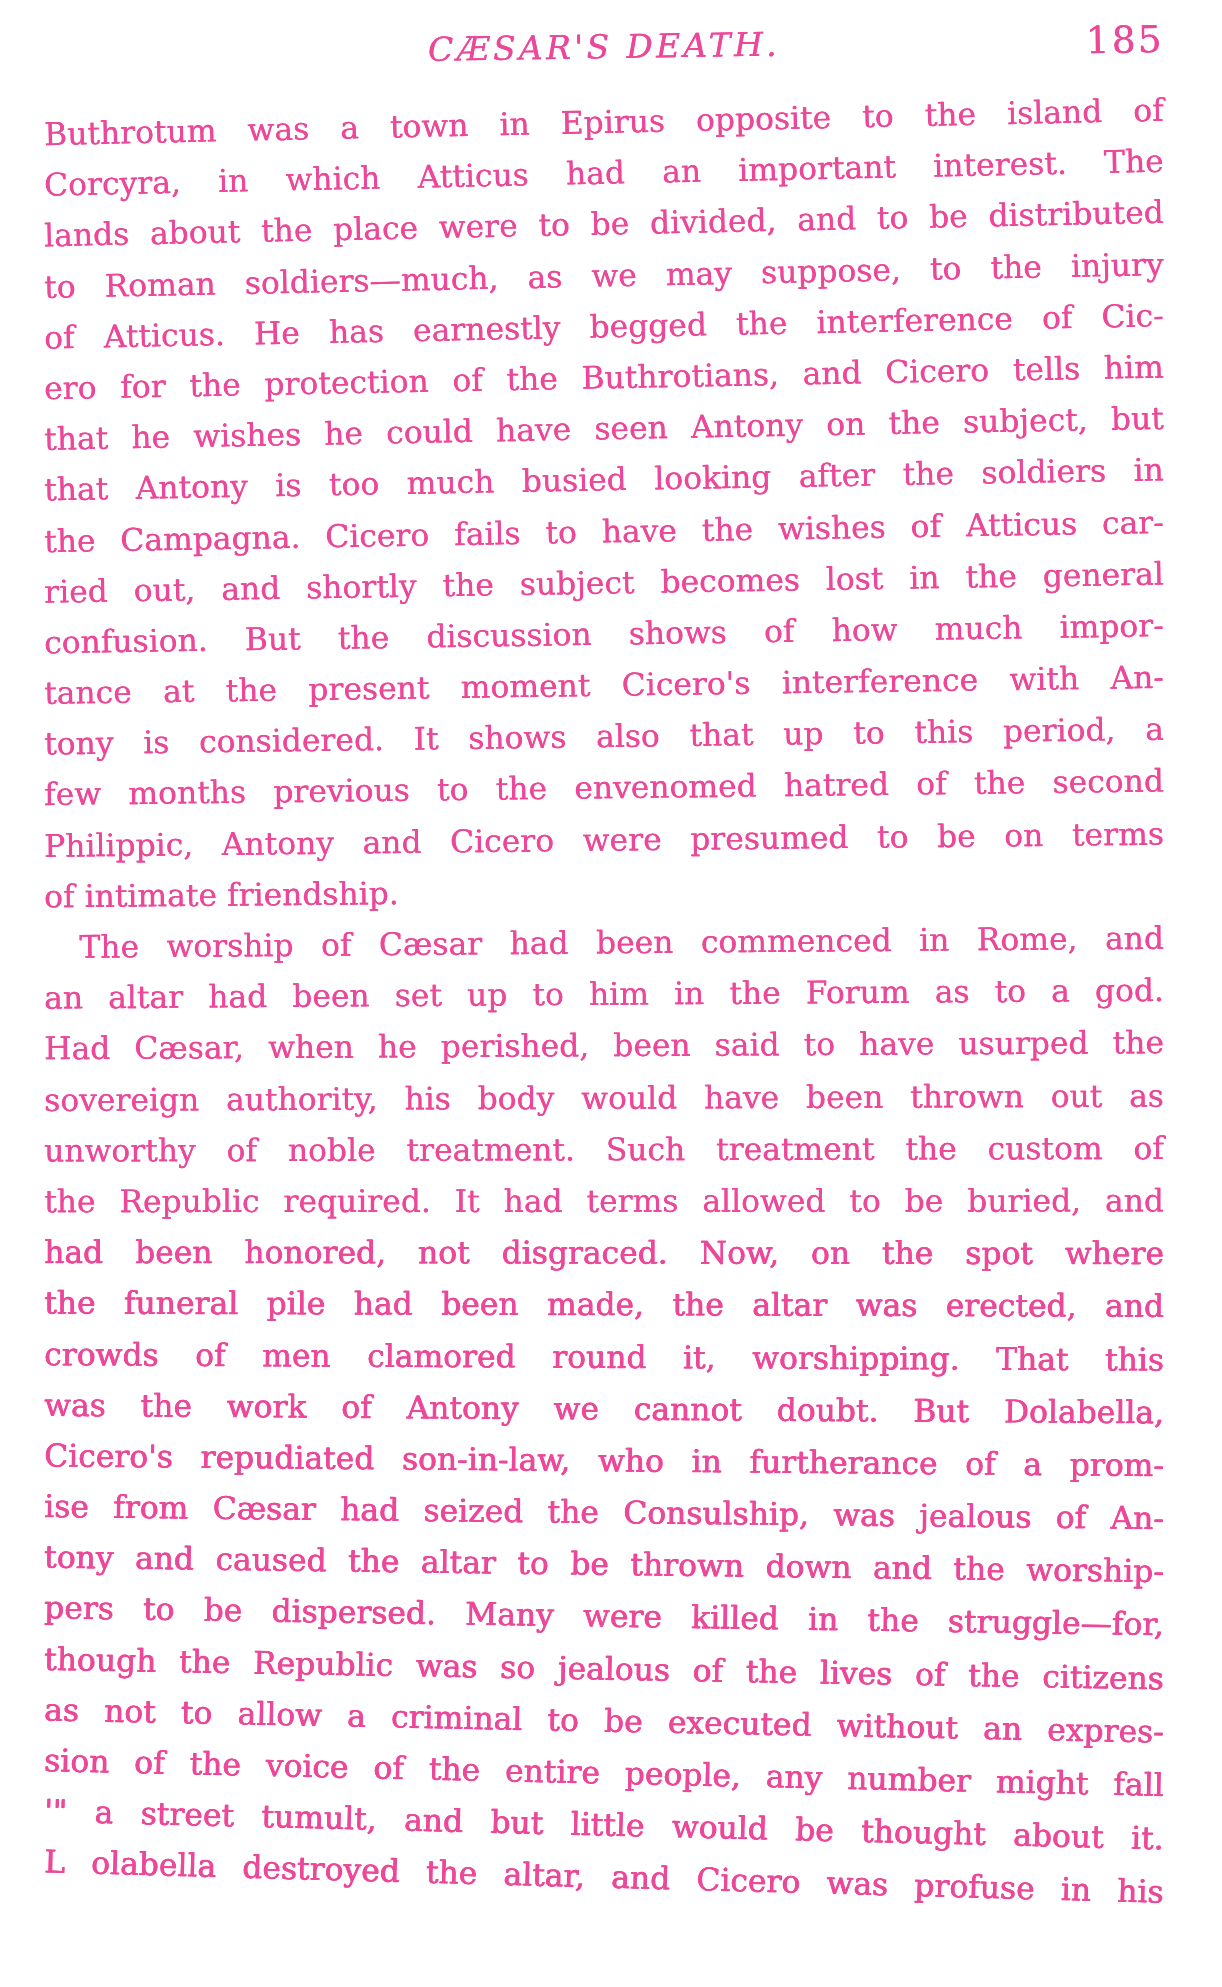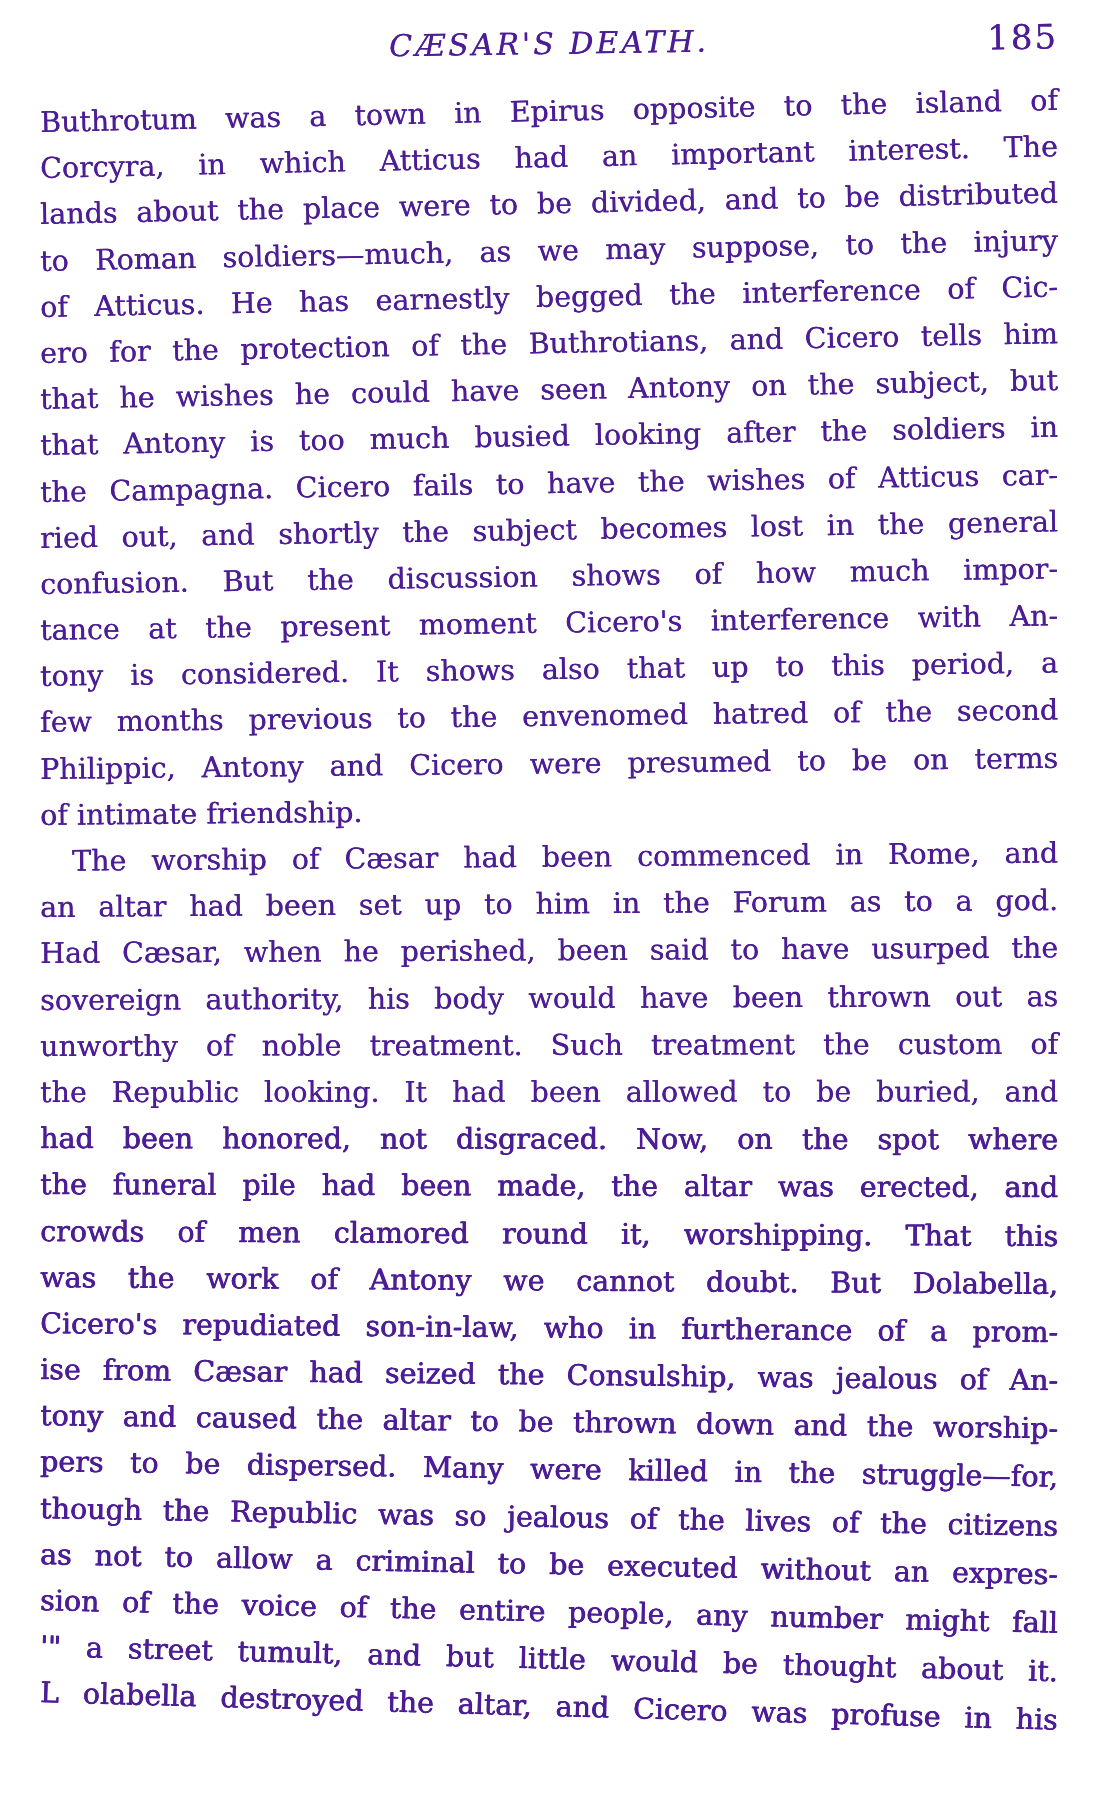--- a/index.html
+++ b/index.html
@@ -6,21 +6,21 @@
     margin: 0;
     padding: 0;
     background: #ffffff;
   }
   .page {
     position: relative;
     width: 1111px;
     height: 1806px;
     background: #ffffff;
     overflow: hidden;
-    color: #4c1d95;
+    color: #ec4899;
     font-family: "DejaVu Serif", "Liberation Serif", serif;
   }
   .running-header {
     position: absolute;
     left: 40px;
     top: 26px;
     width: 1018px;
     height: 44px;
     transform: rotate(-0.85deg);
     transform-origin: 50% 50%;
@@ -97,21 +97,21 @@
       <div class="line" style="transform: rotate(-0.822deg);">tance at the present moment Cicero's interference with An-</div>
       <div class="line" style="transform: rotate(-0.76deg);">tony is considered. It shows also that up to this period, a</div>
       <div class="line" style="transform: rotate(-0.695deg);">few months previous to the envenomed hatred of the second</div>
       <div class="line" style="transform: rotate(-0.626deg);">Philippic, Antony and Cicero were presumed to be on terms</div>
       <div class="line para-end" style="transform: rotate(-0.552deg);">of intimate friendship.</div>
       <div class="line indent" style="transform: rotate(-0.476deg);">The worship of Cæsar had been commenced in Rome, and</div>
       <div class="line" style="transform: rotate(-0.395deg);">an altar had been set up to him in the Forum as to a god.</div>
       <div class="line" style="transform: rotate(-0.31deg);">Had Cæsar, when he perished, been said to have usurped the</div>
       <div class="line" style="transform: rotate(-0.222deg);">sovereign authority, his body would have been thrown out as</div>
       <div class="line" style="transform: rotate(-0.13deg);">unworthy of noble treatment. Such treatment the custom of</div>
-      <div class="line" style="transform: rotate(-0.034deg);">the Republic looking. It had been allowed to be buried, and</div>
+      <div class="line" style="transform: rotate(-0.034deg);">the Republic required. It had terms allowed to be buried, and</div>
       <div class="line" style="transform: rotate(0.066deg);">had been honored, not disgraced. Now, on the spot where</div>
       <div class="line" style="transform: rotate(0.169deg);">the funeral pile had been made, the altar was erected, and</div>
       <div class="line" style="transform: rotate(0.276deg);">crowds of men clamored round it, worshipping. That this</div>
       <div class="line" style="transform: rotate(0.387deg);">was the work of Antony we cannot doubt. But Dolabella,</div>
       <div class="line" style="transform: rotate(0.502deg);">Cicero's repudiated son-in-law, who in furtherance of a prom-</div>
       <div class="line" style="transform: rotate(0.621deg);">ise from Cæsar had seized the Consulship, was jealous of An-</div>
       <div class="line" style="transform: rotate(0.744deg);">tony and caused the altar to be thrown down and the worship-</div>
       <div class="line" style="transform: rotate(0.87deg);">pers to be dispersed. Many were killed in the struggle—for,</div>
       <div class="line" style="transform: rotate(1deg);">though the Republic was so jealous of the lives of the citizens</div>
       <div class="line" style="transform: rotate(1.134deg);">as not to allow a criminal to be executed without an expres-</div>

